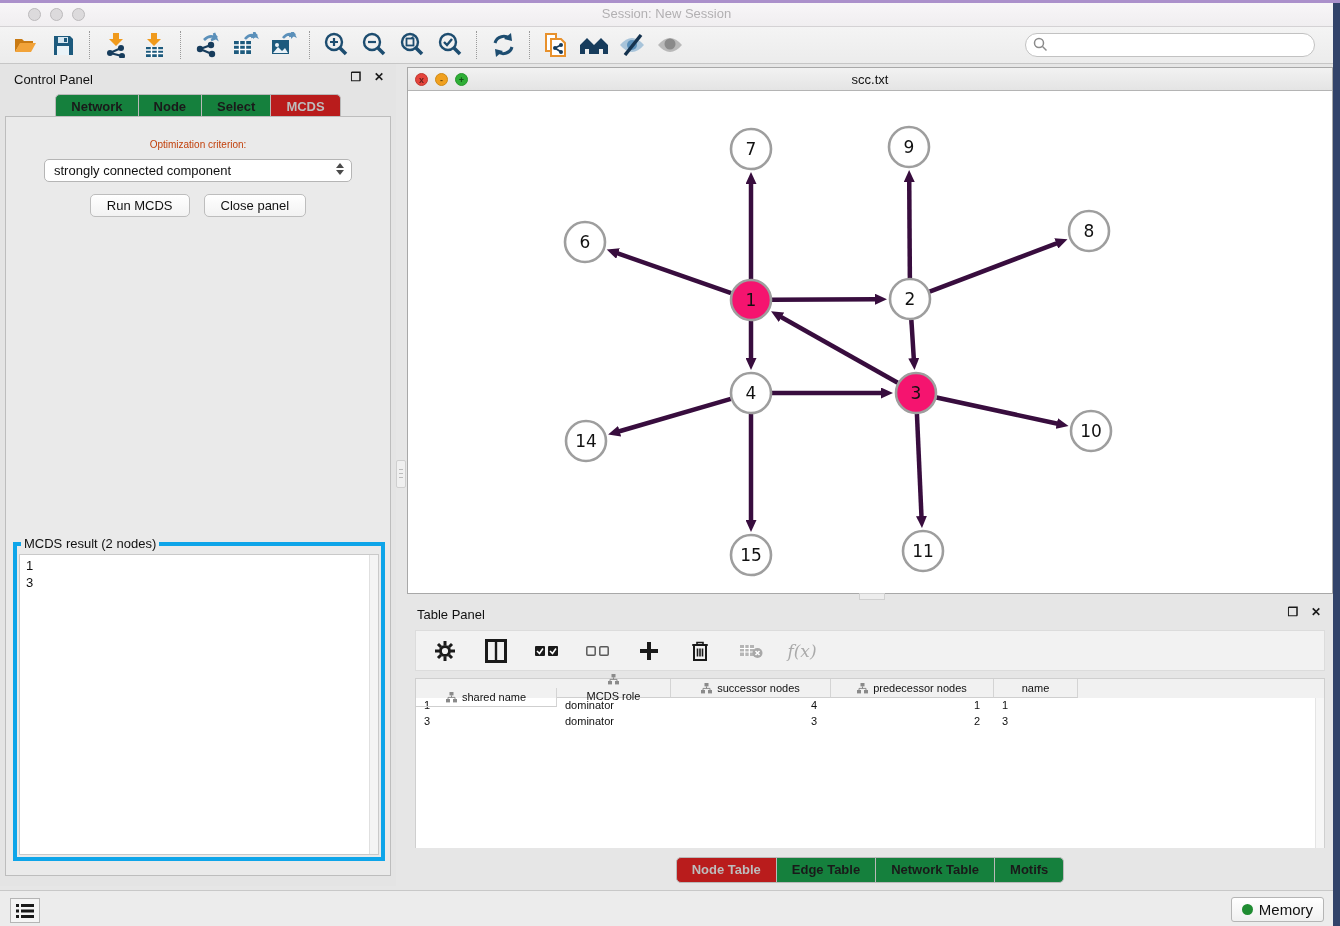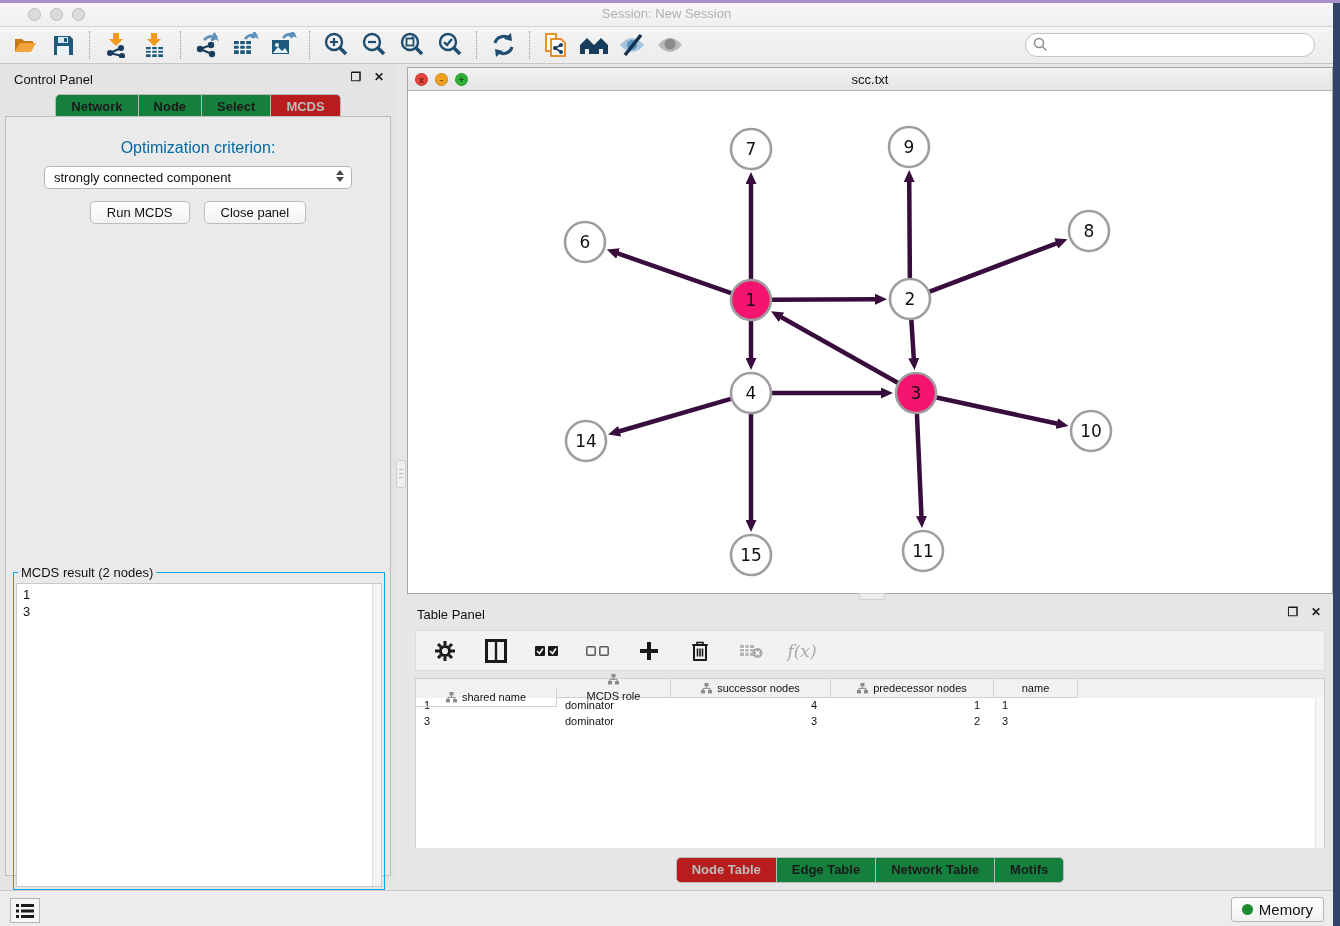--- a/index.html
+++ b/index.html
@@ -41,33 +41,33 @@
 
   .tabstrip { display:flex; justify-content:center; }
   .tab { font-size:13px; font-weight:600; color:#1a1a1a; background:#15803d; border:1px solid #b9b9b9;
     border-left:none; padding:4px 15px 5px; cursor:default; }
   .tab:first-child { border-left:1px solid #b9b9b9; border-radius:5px 0 0 5px; }
   .tab:last-child { border-radius:0 5px 5px 0; }
   .tab.active { background:#b91c1c; color:#bdbdbd; }
 
   .cpanel-body { position:absolute; left:5px; top:52px; width:386px; height:760px;
     background:#eaeaea; border:1px solid #bdbdbd; }
-  .opt-label { text-align:center; margin-top:22px; font-size:16px; color:#0369a1; }
+  .opt-label { text-align:center; margin-top:22px; font-size:10px; color:#c2410c; }
   .selectbox { position:relative; margin:9px auto 0; width:308px; height:23px; background:#fff;
     border:1px solid #b5b5b5; border-radius:5px; font-size:13px; color:#111;
     display:flex; align-items:center; padding-left:9px; cursor:default; }
   .selectbox .chevs { position:absolute; right:7px; top:3px; display:flex; flex-direction:column; gap:2px; }
   .chev-up { width:0; height:0; border-left:4px solid transparent; border-right:4px solid transparent; border-bottom:5px solid #4a4a4a; }
   .chev-dn { width:0; height:0; border-left:4px solid transparent; border-right:4px solid transparent; border-top:5px solid #4a4a4a; }
   .btnrow { display:flex; justify-content:center; gap:14px; margin-top:12px; }
   .mac-btn { background:linear-gradient(#ffffff,#f2f2f2); border:1px solid #bdbdbd; border-radius:5px;
     font-size:13px; color:#111; padding:3px 16px; cursor:default; font-family:"Liberation Sans",sans-serif;}
 
-  .resultbox { position:absolute; left:7px; top:448px; width:372px; height:325px;
-    border:1px solid #0ea5e9; background:transparent; }
+  .resultbox { position:absolute; left:7px; top:419px; width:372px; height:325px;
+    border:4px solid #0ea5e9; background:transparent; }
   .resultbox legend { font-size:13px; color:#111; margin-left:4px; padding:0 3px; }
   .result-inner { position:absolute; left:2px; top:3px; right:2px; bottom:2px; background:#fff;
     border:1px solid #c9c9c9; font-size:13px; color:#111; padding:2px 0 0 6px; line-height:17px; }
   .result-inner .vscroll { position:absolute; right:0; top:0; bottom:0; width:9px; background:#f4f4f4; border-left:1px solid #e0e0e0;}
 
   
   .vsplit-grip { position:absolute; left:396px; top:396px; width:10px; height:28px;
     background:#f0f0f0; border:1px solid #cfcfcf; border-radius:2px; }
   .vsplit-grip::before { content:""; position:absolute; left:2px; right:2px; top:8px; height:1px; background:#bbb; box-shadow:0 4px 0 #bbb, 0 8px 0 #bbb; }
 

